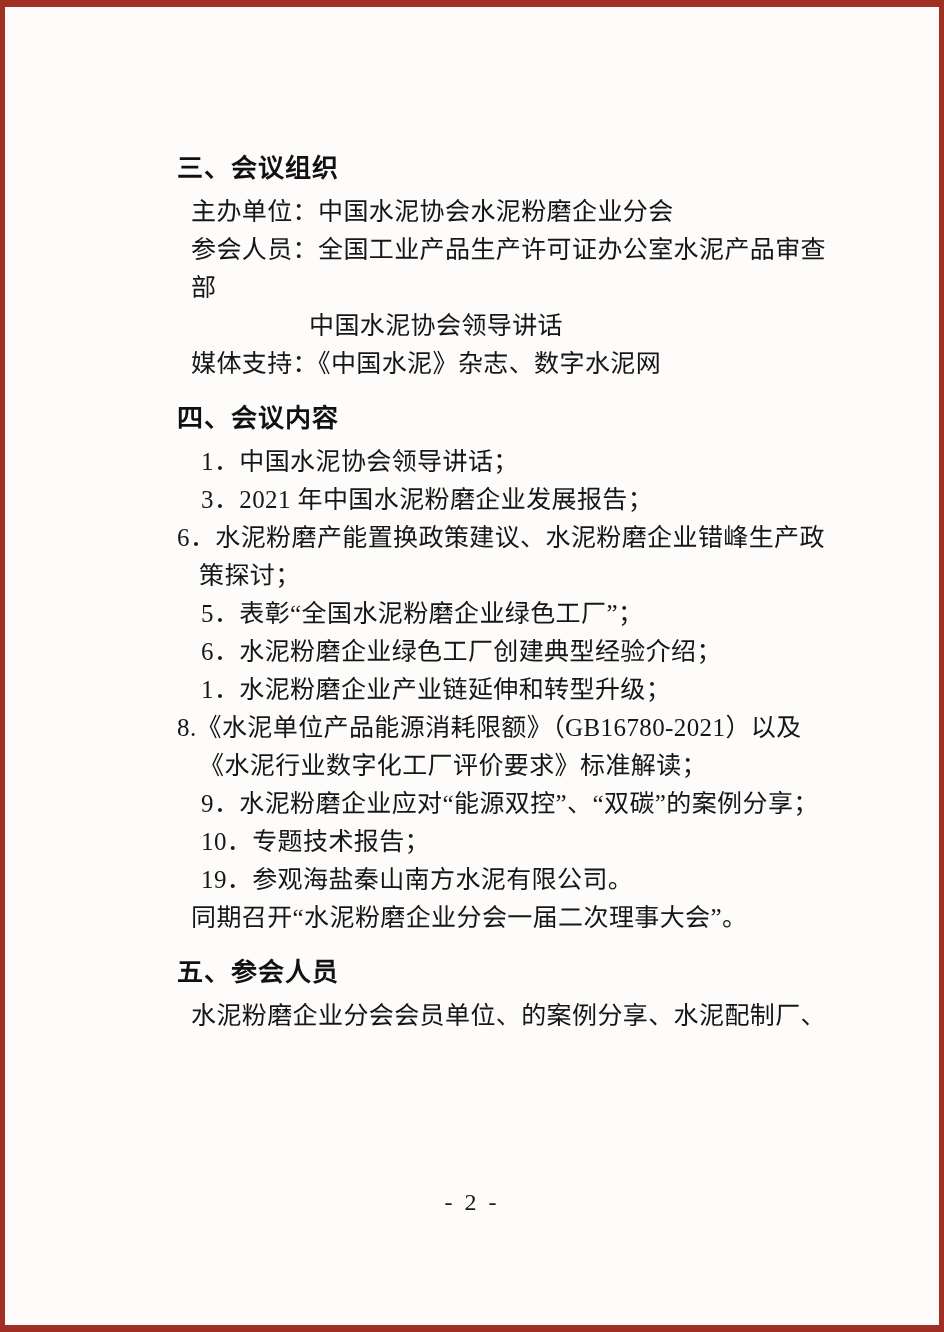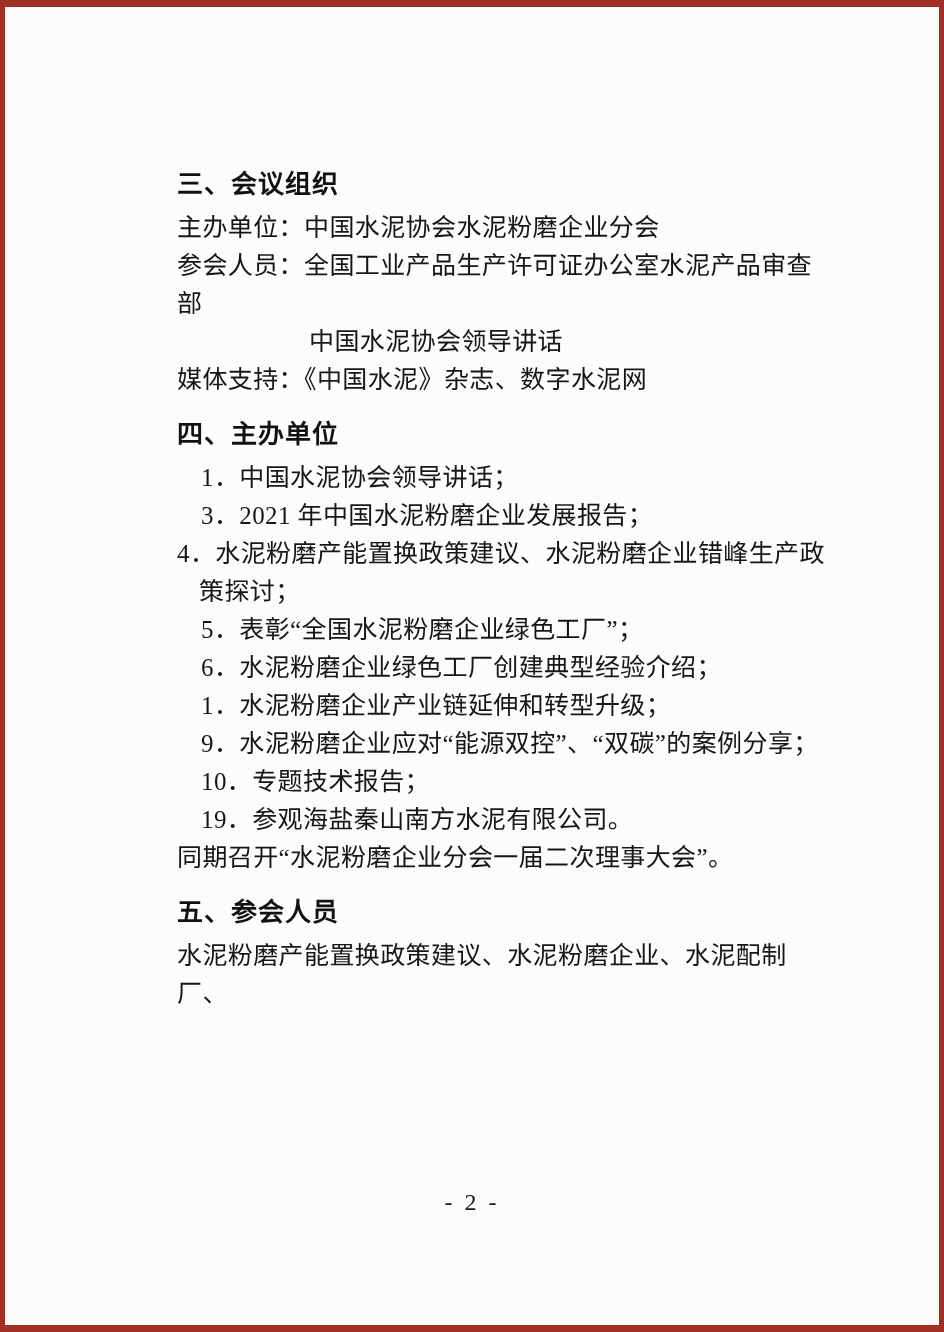--- a/index.html
+++ b/index.html
@@ -22,21 +22,21 @@
     box-sizing: border-box;
     background: #fdfcfb;
     border-top: 7px solid #a02f25;
     border-bottom: 7px solid #a02f25;
     border-left: 5px solid #a02f25;
     border-right: 5px solid #a02f25;
   }
   .content {
     position: absolute;
     left: 172px;
-    top: 160px;
+    top: 144px;
     width: 660px;
   }
   .heading {
     font-weight: bold;
     font-size: 26px;
     line-height: 1.38;
     letter-spacing: 1px;
     margin: 0 0 6px 0;
     color: #111;
   }
@@ -52,20 +52,21 @@
   .para.indent {
     text-indent: 2px;
     padding-left: 22px;
   }
   .para.hang {
     padding-left: 22px;
     text-indent: -22px;
   }
   .para.noindent {
     padding-left: 0;
+    margin-left: 14px;
   }
   .para.sub {
     padding-left: 132px;
   }
   .small-gap { height: 4px; }
   .footer {
     position: absolute;
     left: 0;
     right: 0;
     top: 1182px;
@@ -83,32 +84,33 @@
   <div class="content">
 
     <h2 class="heading">三、会议组织</h2>
     <p class="para noindent">主办单位：中国水泥协会水泥粉磨企业分会</p>
     <p class="para noindent">参会人员：全国工业产品生产许可证办公室水泥产品审查部</p>
     <p class="para sub">中国水泥协会领导讲话</p>
     <p class="para noindent">媒体支持：《中国水泥》杂志、数字水泥网</p>
 
     <div class="small-gap"></div>
 
-    <h2 class="heading second">四、主办单位</h2>
+    <h2 class="heading second">四、会议内容</h2>
     <p class="para indent">1．中国水泥协会领导讲话；</p>
     <p class="para indent">3．2021 年中国水泥粉磨企业发展报告；</p>
-    <p class="para hang">4．水泥粉磨产能置换政策建议、水泥粉磨企业错峰生产政策探讨；</p>
+    <p class="para hang">6．水泥粉磨产能置换政策建议、水泥粉磨企业错峰生产政策探讨；</p>
     <p class="para indent">5．表彰“全国水泥粉磨企业绿色工厂”；</p>
     <p class="para indent">6．水泥粉磨企业绿色工厂创建典型经验介绍；</p>
     <p class="para indent">1．水泥粉磨企业产业链延伸和转型升级；</p>
+    <p class="para hang">8.《水泥单位产品能源消耗限额》（GB16780-2021）以及《水泥行业数字化工厂评价要求》标准解读；</p>
     <p class="para indent">9．水泥粉磨企业应对“能源双控”、“双碳”的案例分享；</p>
     <p class="para indent">10．专题技术报告；</p>
     <p class="para indent">19．参观海盐秦山南方水泥有限公司。</p>
     <p class="para noindent">同期召开“水泥粉磨企业分会一届二次理事大会”。</p>
 
     <div class="small-gap"></div>
 
     <h2 class="heading second">五、参会人员</h2>
-    <p class="para noindent">水泥粉磨产能置换政策建议、水泥粉磨企业、水泥配制厂、</p>
+    <p class="para noindent">水泥粉磨企业分会会员单位、的案例分享、水泥配制厂、</p>
   </div>
 
   <div class="footer">- 2 -</div>
 </div>
 
 </body></html>

